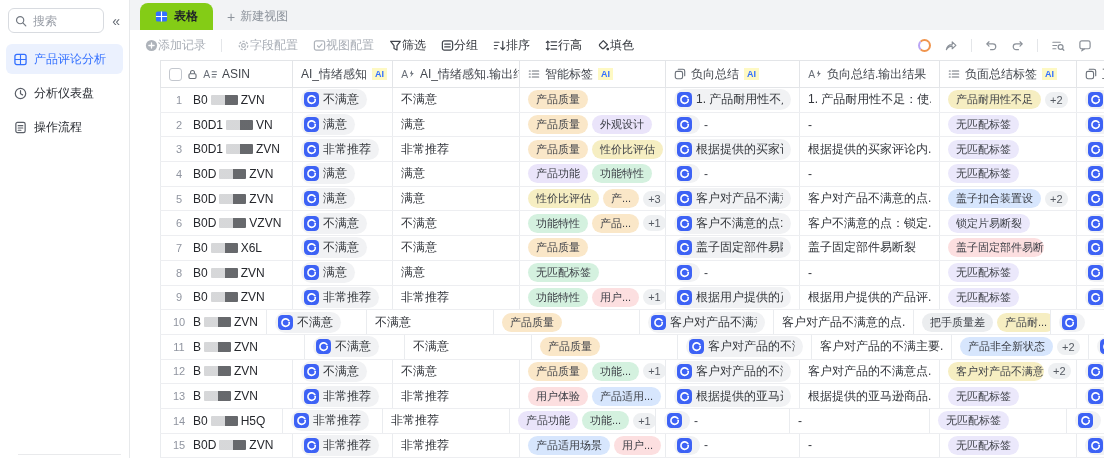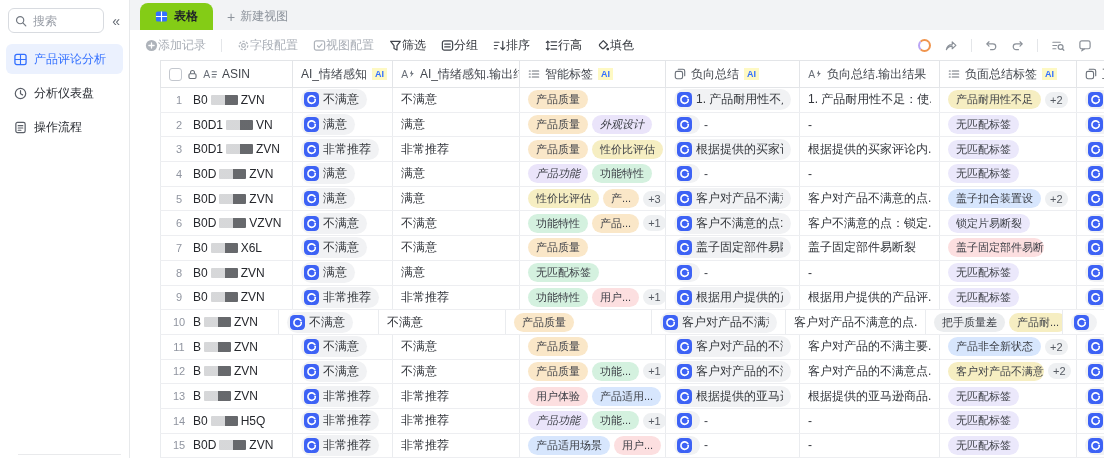--- a/index.html
+++ b/index.html
@@ -59,21 +59,21 @@
   .pill { display:inline-flex; align-items:center; gap:4px; background:#f1f2f4; border-radius:11px; padding:2px 8px 2px 3px; max-width:100%; overflow:hidden; }
   .pill .pill-text { color:#35383d; overflow:hidden; white-space:nowrap; }
   .aicube { width:15px; height:15px; flex-shrink:0; display:flex; }
   .dash { color:#43474e; }
   .outtext { color:#33363c; overflow:hidden; white-space:nowrap; }
 
   .tag { display:inline-flex; align-items:center; border-radius:10px; padding:2px 8px; font-size:11px; color:#3b3e45; white-space:nowrap; flex-shrink:0; max-width:96px; overflow:hidden; }
   .plusn { display:inline-flex; align-items:center; background:#eef0f2; border-radius:10px; padding:2px 5px; font-size:11px; color:#565b63; flex-shrink:0; }
   .c-orange   { background:#fae7c8; }
   .c-yellow   { background:#f6eec2; }
-  .c-purple   { background:#eae4fa;font-style:italic; }
+  .c-purple   { background:#eae4fa; }
   .c-lavender { background:#ebe8fb; }
   .c-green    { background:#d4f1df; }
   .c-pink     { background:#fcdfe0; }
   .c-blue     { background:#d7e6fd; }
   .c-gray     { background:#ebedef; }
   .icon { display:inline-flex; align-items:center; }
   .icon svg { display:block; }
 </style>
 </head>
 <body>
@@ -863,21 +863,21 @@
                   <svg width="15" height="15" viewBox="0 0 16 16">
                     <rect width="16" height="16" rx="4.5" fill="#3d62f5"></rect>
                     <path d="M11.6 6a4 4 0 1 0 .4 3.3" fill="none" stroke="#fff" stroke-width="1.7" stroke-linecap="round"></path>
                     <circle cx="11.9" cy="8.1" r="1" fill="#fff"></circle>
                   </svg>
                 </span>
               </span>
   </div>
 </div>
 <div class="brow">
-  <div class="bcell" style="width:119px">
+  <div class="bcell" style="width:107px">
     <span class="rownum">10</span>
     <span class="asin">
       <span>B</span>
       <span class="redact"></span>
       <span>ZVN</span>
     </span>
   </div>
   <div class="bcell" style="width:100px">
     <span class="pill">
                 <span class="aicube">
@@ -921,21 +921,21 @@
                   <svg width="15" height="15" viewBox="0 0 16 16">
                     <rect width="16" height="16" rx="4.5" fill="#3d62f5"></rect>
                     <path d="M11.6 6a4 4 0 1 0 .4 3.3" fill="none" stroke="#fff" stroke-width="1.7" stroke-linecap="round"></path>
                     <circle cx="11.9" cy="8.1" r="1" fill="#fff"></circle>
                   </svg>
                 </span>
               </span>
   </div>
 </div>
 <div class="brow">
-  <div class="bcell" style="width:133px">
+  <div class="bcell" style="width:145px">
     <span class="rownum">11</span>
     <span class="asin">
       <span>B</span>
       <span class="redact"></span>
       <span>ZVN</span>
     </span>
   </div>
   <div class="bcell" style="width:100px">
     <span class="pill">
                 <span class="aicube">
@@ -1097,21 +1097,21 @@
                   <svg width="15" height="15" viewBox="0 0 16 16">
                     <rect width="16" height="16" rx="4.5" fill="#3d62f5"></rect>
                     <path d="M11.6 6a4 4 0 1 0 .4 3.3" fill="none" stroke="#fff" stroke-width="1.7" stroke-linecap="round"></path>
                     <circle cx="11.9" cy="8.1" r="1" fill="#fff"></circle>
                   </svg>
                 </span>
               </span>
   </div>
 </div>
 <div class="brow">
-  <div class="bcell" style="width:133px">
+  <div class="bcell" style="width:123px">
     <span class="rownum">14</span>
     <span class="asin">
       <span>B0</span>
       <span class="redact"></span>
       <span>H5Q</span>
     </span>
   </div>
   <div class="bcell" style="width:100px">
     <span class="pill">
                 <span class="aicube">

